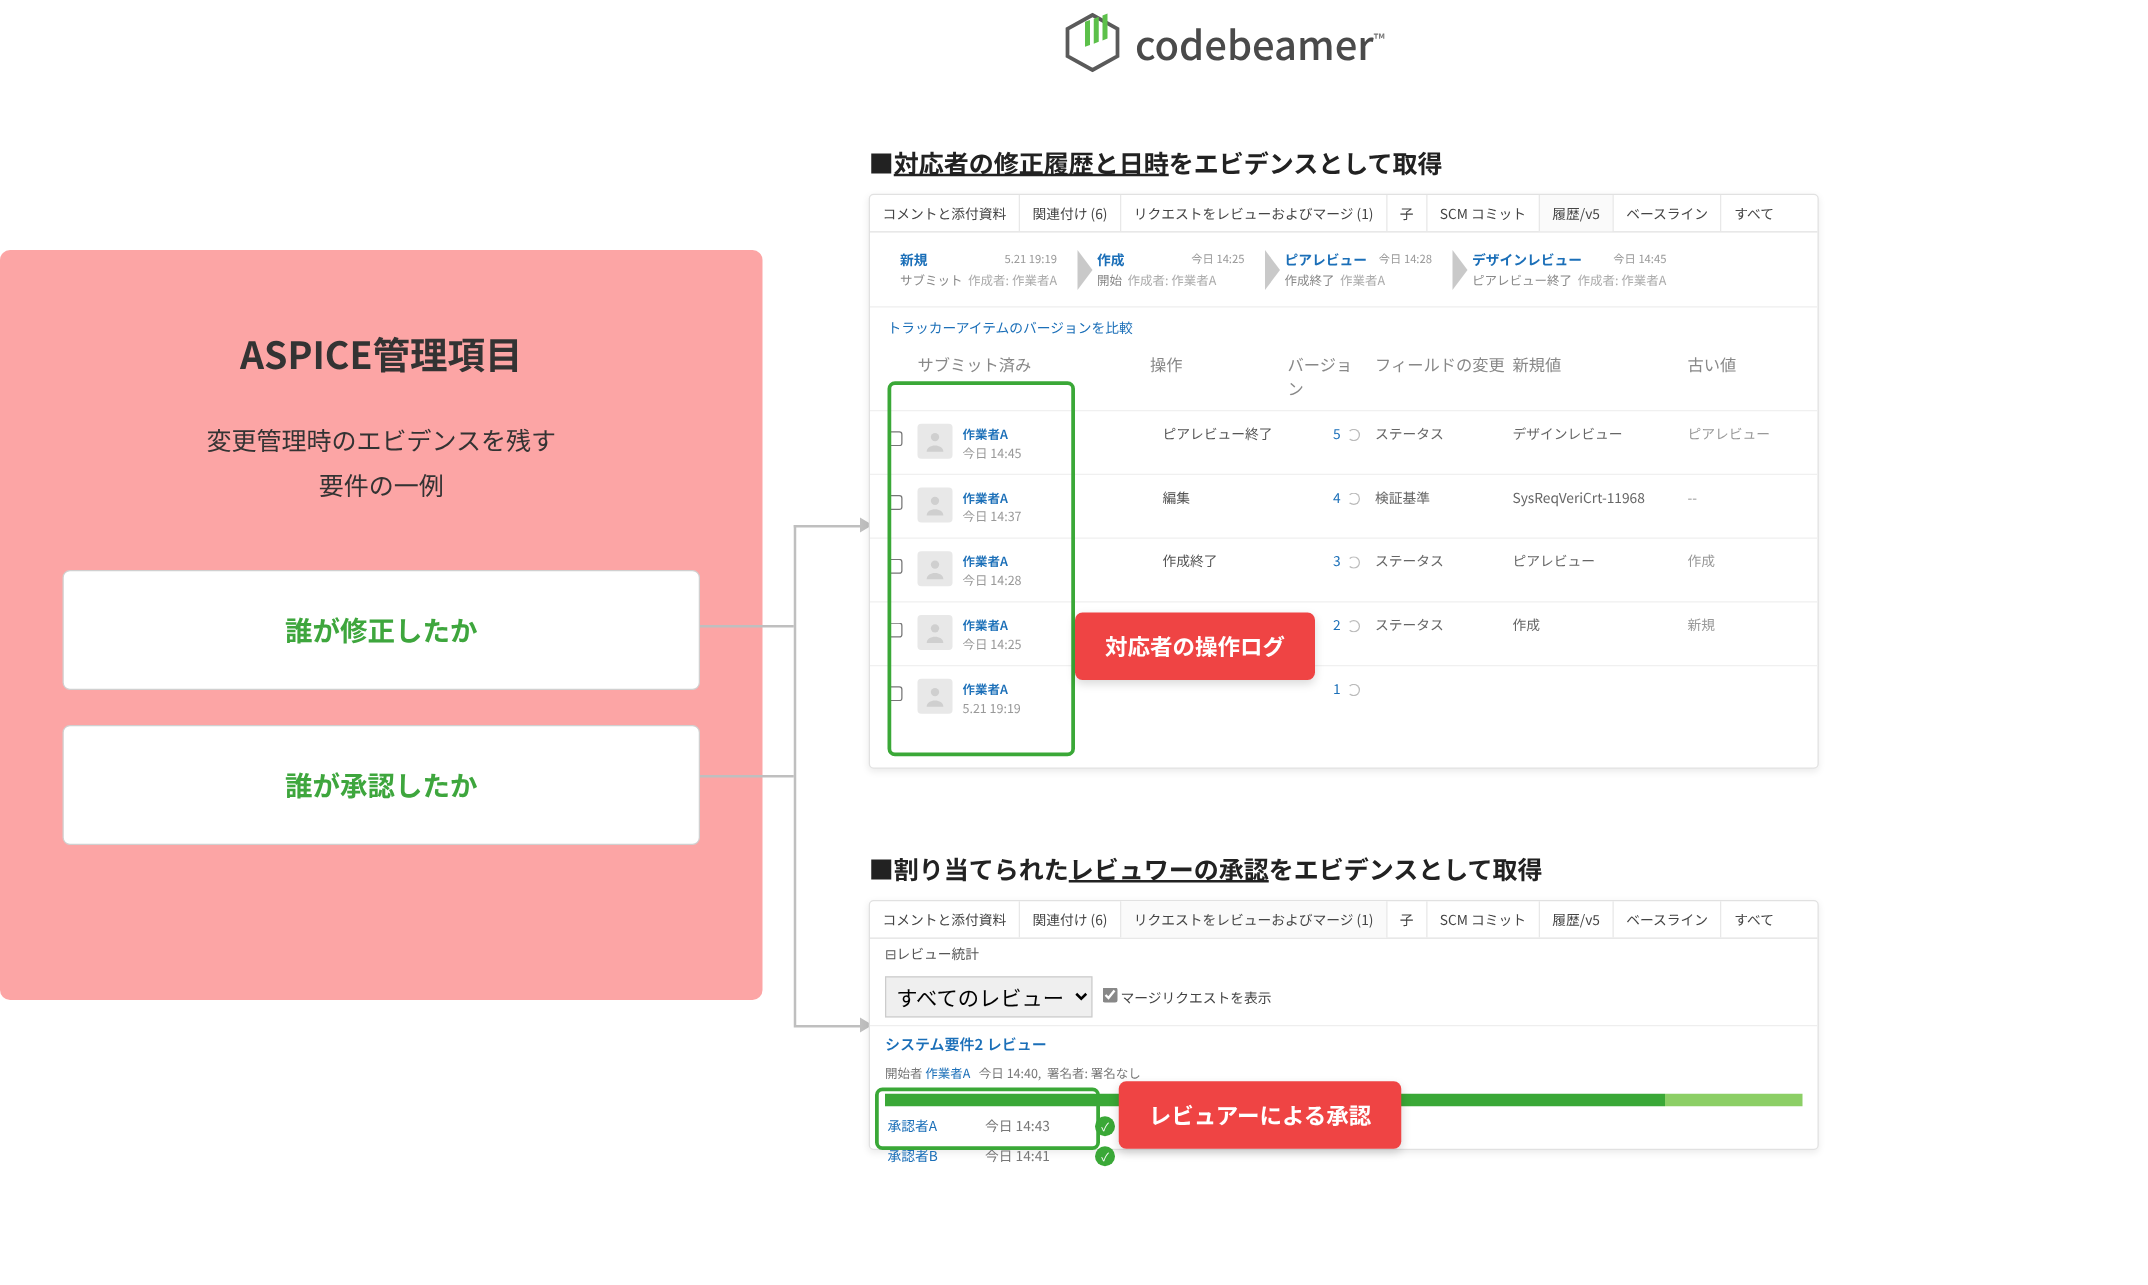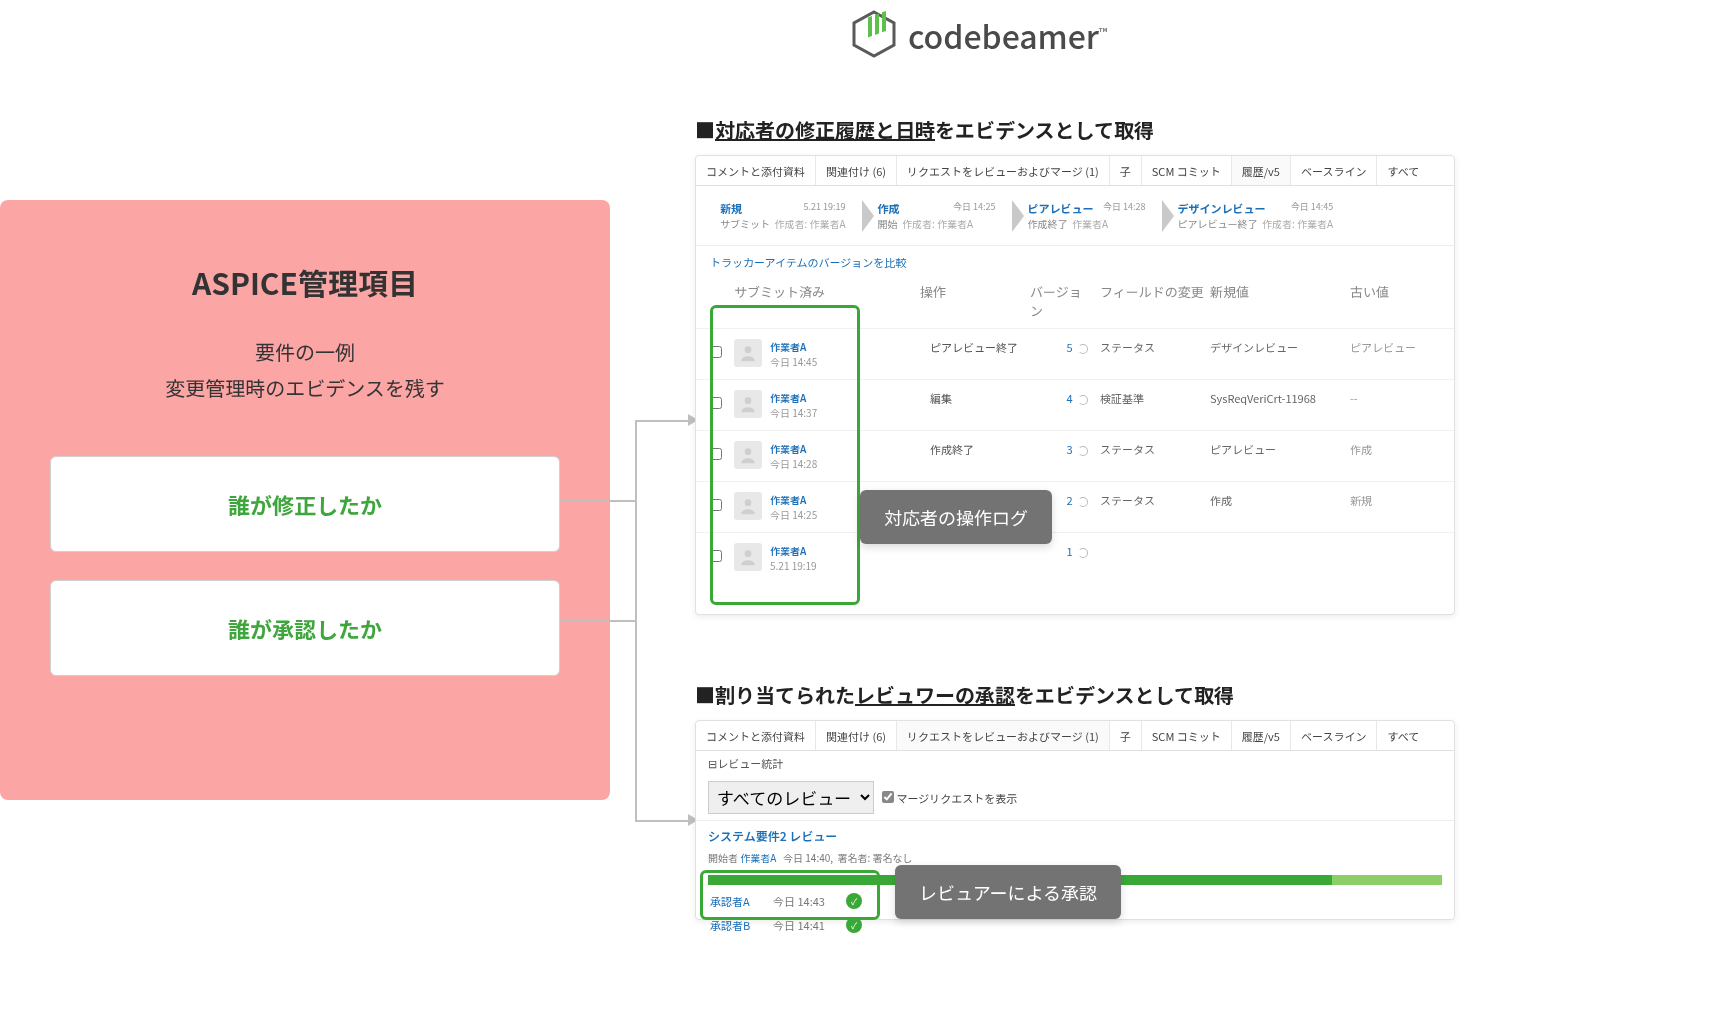--- a/index.html
+++ b/index.html
@@ -54,30 +54,30 @@
   .hist .ver{width:60px;color:#1b6fb8;text-align:right;padding-right:12px}
   .hist .fld{width:110px;color:#666}
   .hist .nv{width:140px;color:#666}
   .hist .ov{width:90px;color:#999}
   .warn-ico{color:#f0a020;margin-right:2px}
 
   
   .hl-box{position:absolute;border:3px solid #3aa837;border-radius:6px;pointer-events:none}
 
   
-  .callout{position:absolute;background:#737373;color:#fff;font-size:18px;font-weight:400;padding:14px 24px;border-radius:6px;box-shadow:0 3px 8px rgba(0,0,0,.15)}
+  .callout{position:absolute;background:#ef4444;color:#fff;font-size:18px;font-weight:700;padding:14px 24px;border-radius:6px;box-shadow:0 3px 8px rgba(0,0,0,.15)}
 
   
   .rv-stat{padding:6px 12px;font-size:11px;color:#444;border-bottom:1px solid #eee;display:flex;align-items:center;gap:8px}
   .sel{border:1px solid #ccc;font-size:17px;padding:2px 4px}
   .rv-title{padding:6px 12px;font-size:12px}
   .rv-title .lnk{color:#1b6fb8;font-weight:600}
   .rv-meta{padding:0 12px 6px;font-size:10px;color:#777}
   .bar{height:10px;margin:4px 12px;background:linear-gradient(to right,#3aa837 0 85%,#8ccf66 85% 100%)}
-  .aprv{display:flex;align-items:flex-start;gap:3px;padding:4px 14px;font-size:11px}
+  .aprv{display:flex;align-items:flex-start;gap:18px;padding:4px 14px;font-size:11px}
   .aprv .nm{color:#1b6fb8;width:60px}
   .aprv .ts{color:#777;width:70px}
   .aprv .ok{width:16px;height:16px;border-radius:50%;background:#3aa837;display:inline-flex;align-items:center;justify-content:center;color:#fff;font-size:9px}
 
   
   .conn{position:absolute;border-top:2px solid #bfbfbf;height:0}
   .conn-v{position:absolute;border-left:2px solid #bfbfbf;width:0}
   .arrowhead{position:absolute;width:0;height:0;border-top:6px solid transparent;border-bottom:6px solid transparent;border-left:10px solid #bfbfbf}
 
   input[type=checkbox]{accent-color:#888;width:12px;height:12px}
@@ -94,22 +94,22 @@
     <rect x="18" y="14" width="4" height="20" fill="#5cc04a" transform="skewY(-20)"></rect>
     <rect x="25" y="14" width="4" height="20" fill="#5cc04a" transform="skewY(-20)"></rect>
     <rect x="32" y="14" width="4" height="20" fill="#5cc04a" transform="skewY(-20)"></rect>
   </svg>
   <span class="logo-text"><span>codebeamer</span><span class="logo-tm">™</span></span>
 </div>
 
 <div class="left-panel">
   <div class="left-title">ASPICE管理項目</div>
   <div class="left-sub">
+    <div>変更管理時のエビデンスを残す</div>
     <div>要件の一例</div>
-    <div>変更管理時のエビデンスを残す</div>
   </div>
   <div class="left-btn">
       <span>誰が修正したか</span>
     </div>
   <div class="left-btn">
       <span>誰が承認したか</span>
     </div>
 </div>
 
 <div class="conn" style="left:560px;top:500px;width:75px"></div>

